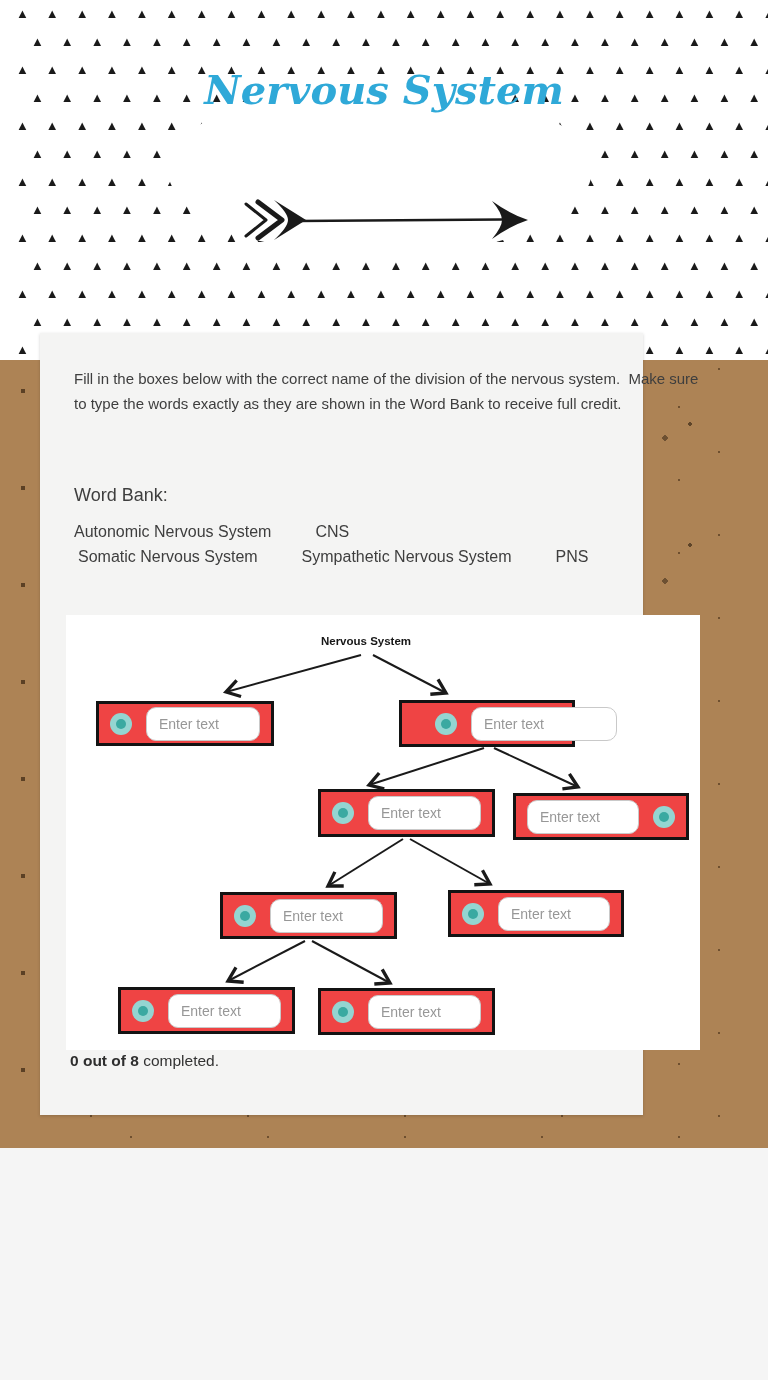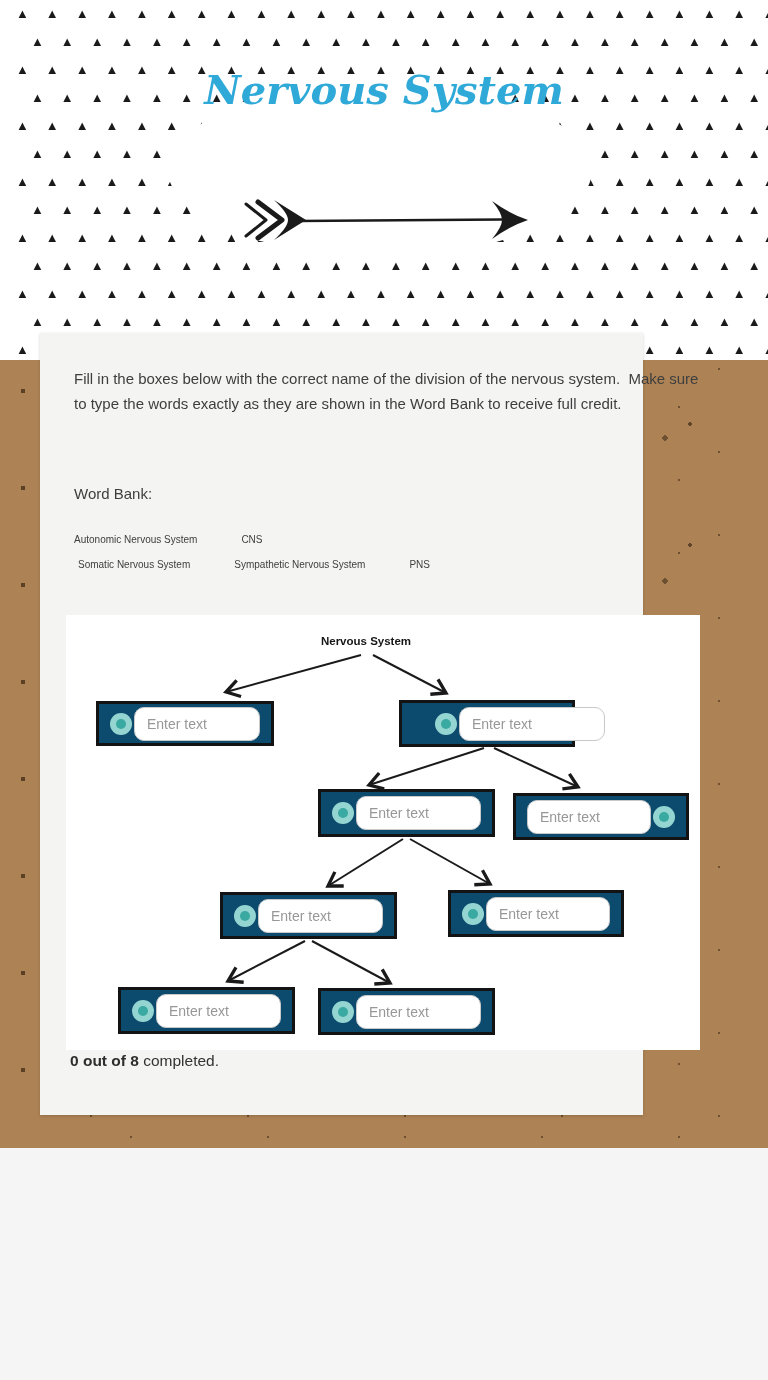--- a/index.html
+++ b/index.html
@@ -26,32 +26,32 @@
       radial-gradient(circle 1.2px at 131px 47px, rgba(48,28,10,.5) 98%, transparent),
       radial-gradient(circle 2.6px at 163px 78px, rgba(30,18,6,.45) 98%, transparent);
     background-size:193px 97px, 157px 83px, 211px 121px, 137px 73px, 251px 143px;}
   .bottom-gray{position:absolute;left:0;top:1148px;width:768px;height:232px;background:#f5f5f5;}
 
   
   .card{position:absolute;left:40px;top:333px;width:603px;height:782px;background:#f4f4f3;
         box-shadow:0 1px 3px rgba(0,0,0,.18);text-decoration:underline;}
   .instructions{position:absolute;left:34px;top:33px;width:626px;font-size:15px;line-height:25px;
         color:#3e3e3e;white-space:pre-wrap;}
-  .wb-label{position:absolute;left:34px;top:152px;font-size:15px;color:#3e3e3e;}
-  .word-bank{position:absolute;left:34px;top:194px;width:630px;font-size:10px;color:#3e3e3e;}
+  .wb-label{position:absolute;left:34px;top:152px;font-size:18px;color:#3e3e3e;}
+  .word-bank{position:absolute;left:34px;top:186px;width:630px;font-size:16px;color:#3e3e3e;}
   .wb-row{display:flex;gap:44px;line-height:25px;}
   .wb-row.ind{margin-left:4px;}
 
   
   .diagram{position:absolute;left:26px;top:282px;width:634px;height:435px;background:#ffffff;}
   .arrows{position:absolute;left:0;top:0;}
   .root-label{position:absolute;left:0;top:20px;width:600px;text-align:center;
         font-size:11.5px;font-weight:bold;color:#161616;}
-  .abox{position:absolute;background:#0c4a6e;border:3px solid #131313;
-        display:flex;align-items:center;gap:2px;padding:0 11px;box-sizing:border-box;}
+  .abox{position:absolute;background:#ef4444;border:3px solid #131313;
+        display:flex;align-items:center;gap:14px;padding:0 11px;box-sizing:border-box;}
   .abox.rev{flex-direction:row-reverse;}
   .dot{width:22px;height:22px;border-radius:50%;background:#94d5d1;flex:0 0 auto;position:relative;}
   .dot::after{content:"";position:absolute;left:6px;top:6px;width:10px;height:10px;border-radius:50%;background:#3aa9a1;}
   .abox input{flex:1 1 auto;min-width:0;height:34px;border:1px solid #c9c9c9;border-radius:10px;
         background:#fff;font-family:"Liberation Sans",sans-serif;font-size:14px;color:#333;
         padding:0 12px;outline:none;box-sizing:border-box;}
   .abox input::placeholder{color:#979797;}
   .b1{left:30px; top:86px; width:178px;height:45px;}
   .b2{left:333px;top:85px; width:176px;height:47px;padding-left:33px;}
   .b2 input{width:146px;flex:0 0 auto;margin-right:-30px;position:relative;z-index:2;}

